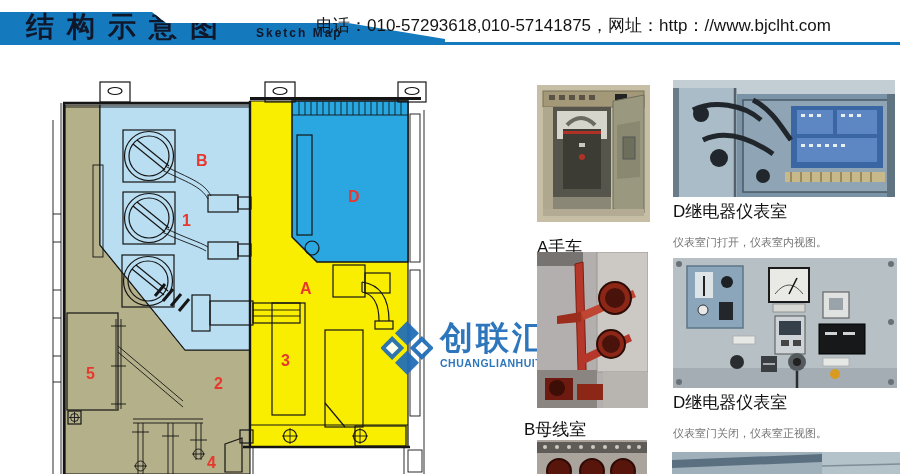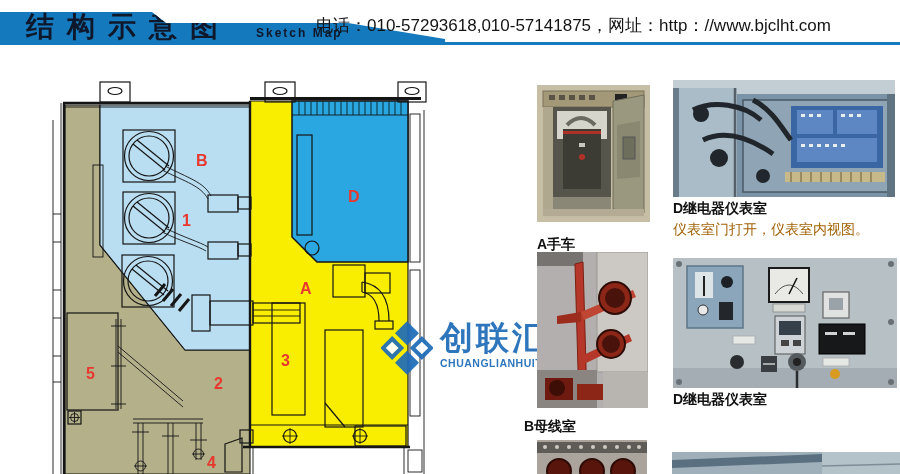--- a/index.html
+++ b/index.html
@@ -23,22 +23,22 @@
   #diagram-svg{position:absolute;left:38px;top:74px}
   .o1{fill:none;stroke:#151515;stroke-width:1.2}
   .o2{fill:none;stroke:#151515;stroke-width:2.4}
   .o3{fill:none;stroke:#151515;stroke-width:3}
   .tn{fill:none;stroke:#151515;stroke-width:0.9}
   .rlabel{font-family:"Liberation Sans",sans-serif;font-size:16px;font-weight:bold}
 
   
   figure{position:absolute;margin:0}
   .capblock{position:absolute}
-  .cap{font-size:14px;font-weight:bold;color:#101010;white-space:nowrap}
-  .sub{font-size:14px;color:#a16207;margin-top:3px;white-space:nowrap}
+  .cap{font-size:17px;font-weight:normal;color:#101010;white-space:nowrap}
+  .sub{font-size:11px;color:#737373;margin-top:12px;white-space:nowrap}
 
   
   .watermark{position:absolute;left:381px;top:320px;display:flex;align-items:flex-start;gap:7px;opacity:.93}
   .wm-cn{font-size:33px;font-weight:bold;color:var(--wm);letter-spacing:3px;line-height:36px;white-space:nowrap}
   .wm-en{font-size:10.5px;font-weight:bold;color:var(--wm);letter-spacing:.5px;margin-top:1px;white-space:nowrap}
   .wm-blue{fill:var(--wm)}
 </style>
 </head>
 <body>
 
@@ -367,20 +367,21 @@
         <circle cx="6" cy="6" r="3"></circle>
           <circle cx="218" cy="6" r="3"></circle>
           <circle cx="6" cy="124" r="3"></circle>
           <circle cx="218" cy="124" r="3"></circle>
           <circle cx="218" cy="64" r="3"></circle>
       </g>
     </svg>
   </figure>
   <div class="capblock" style="left:673px;top:391px">
     <div class="cap">D继电器仪表室</div>
+    <div class="sub">仪表室门关闭，仪表室正视图。</div>
   </div>
 
   <figure style="left:537px;top:440px">
     <svg width="110" height="34" viewBox="0 0 110 34">
       <rect width="110" height="34" fill="#aaa49c"></rect>
       <rect x="0" y="2" width="110" height="11" fill="#5f5c58"></rect>
       <g fill="#cfcac2">
         <circle cx="8" cy="7" r="2"></circle>
           <circle cx="20" cy="7" r="2"></circle>
           <circle cx="32" cy="7" r="2"></circle>

